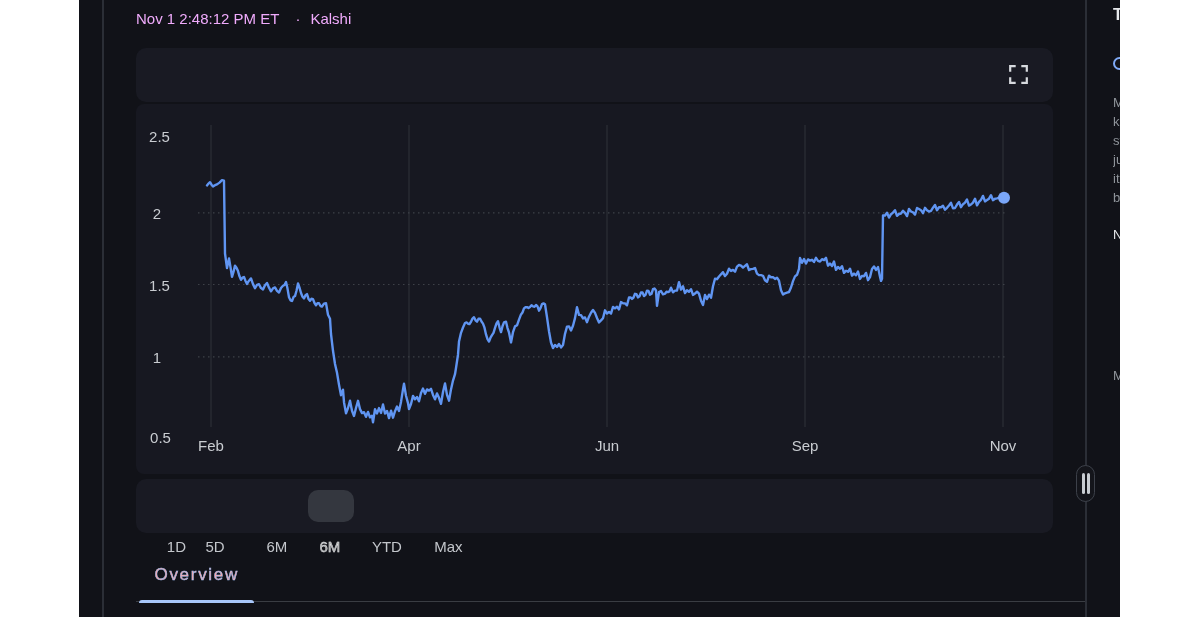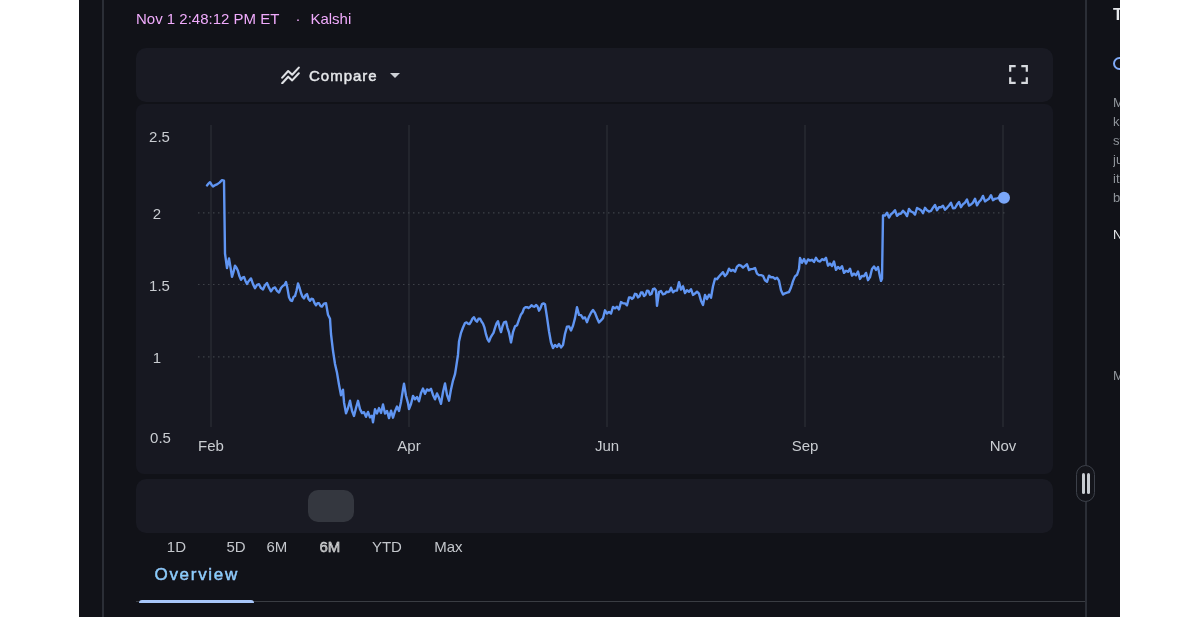--- a/index.html
+++ b/index.html
@@ -11,40 +11,32 @@
 .box { position:absolute; background:#191a23; border-radius:10px; }
 #toolbar { left:57px; top:48px; width:917px; height:54px; }
 #chartbox { left:57px; top:104px; width:917px; height:370px; background:#171821; border-radius:8px; }
 #timebar { left:57px; top:479px; width:917px; height:54px; }
 .tbtxt { color:#e5e7ea; font-size:15px; font-weight:normal; -webkit-text-stroke:0.45px #e5e7ea; letter-spacing:1px; }
 .caret { display:inline-block; width:0; height:0; border-left:5.5px solid transparent;
   border-right:5.5px solid transparent; border-top:5.5px solid #cdd0d5; vertical-align:middle; }
 .titem { position:absolute; top:0; height:54px; display:flex; align-items:center; }
 .rbtn { position:absolute; top:497.5px; transform:translateX(-50%); color:#c3c6cb; font-size:15px;margin-top:40px; }
 #pill6m { position:absolute; left:229px; top:490px; width:46px; height:32px; background:#34373f; border-radius:10px; }
-.ov { position:absolute; left:75.5px; top:564.5px; color:#7dd3fc; font-size:17px; font-weight:normal; -webkit-text-stroke:0.5px #9cc2f9; letter-spacing:1.7px;}
+.ov { position:absolute; left:75.5px; top:564.5px; color:#fca5a5; font-size:17px; font-weight:normal; -webkit-text-stroke:0.5px #9cc2f9; letter-spacing:1.7px;}
 .frag { position:absolute; color:#8f949a; font-size:13px; }
 </style></head>
 <body>
 <div id="stage">
  <div class="dark">
 
   <div class="vline" style="left:23px;"></div>
   <div class="vline" style="left:1006px;"></div>
   <div class="topline">Nov 1 2:48:12 PM ET<span style="margin-left:16px;margin-right:10px;">·</span>Kalshi</div>
 
   <div class="box" id="toolbar">
-    <div class="titem" style="left:145px;">
-      <svg width="19" height="19" viewBox="0 0 19 19" style="margin-right:9px;position:relative;top:-1px;">
-        <path d="M1.2,12.6 L7.2,6 L11.2,9.7 L17.8,2.6" fill="none" stroke="#dfe1e5" stroke-width="2.1" stroke-linecap="round" stroke-linejoin="round"></path>
-        <path d="M1.2,18.3 L7.2,11.7 L11.2,15.4 L17.8,8.3" fill="none" stroke="#dfe1e5" stroke-width="2.1" stroke-linecap="round" stroke-linejoin="round"></path>
-      </svg>
-      <span class="tbtxt">Compare</span>
-      <span class="caret" style="margin-left:12px;"></span>
-    </div>
     <svg width="19" height="19" viewBox="0 0 19 19" style="position:absolute;left:873px;top:17px;">
       <path d="M1.2,6.7 L1.2,1.2 L6.7,1.2 M12.3,1.2 L17.8,1.2 L17.8,6.7 M17.8,12.3 L17.8,17.8 L12.3,17.8 M6.7,17.8 L1.2,17.8 L1.2,12.3" fill="none" stroke="#d7dade" stroke-width="2.2"></path>
     </svg>
   </div>
 
   <div class="box" id="chartbox"></div>
   <div class="box" id="timebar"></div>
   <svg id="chart" style="position:absolute;left:57px;top:104px;" width="917" height="370" viewBox="136 104 917 370">
     <g stroke="#30333a" stroke-width="1">
       <line x1="211" y1="125" x2="211" y2="427"></line>
@@ -69,21 +61,21 @@
       <text x="607" y="450.5">Jun</text>
       <text x="805" y="450.5">Sep</text>
       <text x="1003" y="450.5">Nov</text>
     </g>
     <path d="M207.0,185.4 L208.5,183.6 L210.0,182.2 L211.5,184.7 L213.0,186.4 L215.0,185.2 L217.0,184.4 L219.5,182.6 L222.0,180.1 L224.0,180.7 L225.0,253.5 L227.0,268.1 L229.0,258.5 L230.5,267.1 L232.0,276.8 L233.5,271.9 L235.0,265.6 L236.5,267.7 L238.0,271.1 L239.5,276.3 L241.0,279.8 L242.5,277.7 L244.0,277.0 L245.5,280.9 L247.0,284.0 L249.0,280.7 L251.0,278.4 L253.0,284.1 L255.0,288.2 L257.0,284.9 L259.0,284.2 L261.0,288.1 L263.0,289.4 L265.0,285.3 L267.0,283.0 L269.0,287.7 L271.0,291.3 L273.0,288.3 L275.0,287.4 L277.0,290.8 L279.0,292.5 L281.0,288.0 L283.0,285.8 L284.5,285.0 L286.0,282.1 L287.5,288.6 L289.0,297.2 L290.5,300.3 L292.0,301.0 L293.5,297.1 L295.0,296.1 L296.5,290.7 L298.0,283.4 L299.5,287.7 L301.0,293.0 L302.5,296.8 L304.0,298.4 L305.5,295.3 L307.0,294.1 L308.5,298.9 L310.0,300.8 L311.5,298.8 L313.0,299.1 L314.5,303.0 L316.0,305.2 L317.5,303.1 L319.0,303.2 L320.5,306.0 L322.0,306.5 L324.0,303.6 L326.0,303.1 L328.0,314.8 L330.0,318.7 L331.0,334.0 L333.0,350.8 L335.0,364.0 L337.0,372.8 L339.0,384.7 L341.0,395.2 L343.0,389.7 L344.0,402.2 L346.0,413.4 L348.0,408.0 L350.0,400.7 L352.0,410.8 L354.0,416.0 L356.0,408.0 L358.0,400.8 L360.0,409.1 L362.0,413.1 L364.0,412.2 L366.0,416.8 L368.0,411.9 L370.0,417.4 L372.0,415.7 L373.0,422.2 L375.0,409.2 L377.0,413.4 L379.0,408.1 L381.0,412.9 L383.0,404.4 L385.0,413.6 L387.0,410.9 L389.0,418.1 L391.0,410.7 L393.0,417.7 L395.0,411.2 L397.0,406.6 L399.0,410.9 L401.0,401.9 L403.0,389.4 L404.0,383.8 L406.0,395.7 L408.0,403.1 L409.0,409.0 L411.0,404.0 L413.0,395.9 L415.0,399.3 L417.0,397.0 L419.0,401.3 L421.0,392.9 L423.0,388.6 L425.0,393.8 L427.0,389.4 L429.0,390.6 L431.0,388.8 L433.0,394.9 L435.0,399.3 L437.0,393.4 L439.0,397.8 L441.0,403.8 L443.0,392.0 L445.0,383.5 L447.0,394.9 L449.0,400.7 L451.0,389.4 L453.0,380.6 L455.0,374.2 L456.0,368.0 L458.0,354.7 L459.0,341.6 L461.0,332.8 L463.0,327.5 L465.0,323.0 L466.5,322.4 L468.0,323.7 L469.5,324.0 L471.0,321.8 L472.5,318.6 L474.0,317.2 L475.5,320.3 L477.0,321.7 L478.5,318.8 L480.0,318.6 L481.5,321.5 L483.0,323.6 L484.5,327.7 L486.0,334.4 L487.5,339.2 L489.0,341.6 L490.5,337.7 L492.0,335.2 L493.5,332.9 L495.0,327.8 L496.5,323.5 L498.0,321.3 L499.5,327.3 L501.0,332.1 L502.5,326.2 L504.0,322.4 L506.0,321.7 L507.5,328.1 L509.0,332.5 L511.0,342.4 L513.0,332.2 L515.0,326.4 L517.0,325.3 L519.0,319.6 L521.0,314.4 L522.5,312.5 L524.0,308.4 L525.5,307.2 L527.0,307.1 L528.5,308.0 L530.0,307.0 L531.5,305.2 L533.0,306.4 L534.5,306.7 L536.0,305.0 L537.5,306.4 L539.0,310.7 L540.5,308.1 L542.0,304.1 L543.5,303.4 L545.0,304.3 L547.0,317.3 L549.0,331.2 L551.0,342.5 L553.0,348.0 L555.0,344.9 L557.0,347.0 L559.0,344.0 L561.0,347.4 L563.0,345.0 L565.0,333.8 L567.0,326.7 L569.0,326.4 L571.0,330.5 L573.0,325.8 L575.0,318.1 L577.0,307.3 L579.0,314.9 L581.0,315.1 L583.0,318.4 L585.0,317.4 L587.0,322.2 L589.0,316.7 L591.0,312.8 L593.0,310.0 L595.0,312.9 L597.0,318.0 L599.0,322.4 L601.0,320.4 L603.0,318.2 L605.0,310.3 L607.0,313.5 L609.0,311.9 L611.0,313.6 L613.0,306.9 L615.0,308.4 L617.0,306.8 L619.0,309.4 L621.0,302.1 L623.0,303.2 L625.0,303.4 L627.0,305.3 L629.0,297.5 L630.5,297.4 L632.0,298.9 L633.5,297.5 L635.0,293.8 L636.5,294.2 L638.0,297.4 L639.5,296.2 L641.0,292.5 L642.5,292.4 L644.0,296.1 L645.5,294.8 L647.0,290.6 L648.5,290.9 L650.0,294.7 L651.5,293.8 L653.0,289.2 L654.5,288.5 L656.0,290.5 L657.0,305.8 L659.0,292.1 L661.0,291.0 L663.0,294.3 L665.0,293.7 L666.5,291.7 L668.0,292.1 L669.5,291.4 L671.0,287.7 L673.0,292.3 L675.0,290.6 L677.0,290.5 L679.0,282.1 L681.0,289.6 L683.0,286.3 L685.0,293.1 L687.0,290.2 L689.0,291.8 L691.0,289.2 L693.0,294.9 L695.0,293.6 L697.0,291.7 L699.0,293.6 L701.0,300.7 L703.0,304.9 L705.0,295.0 L707.0,299.1 L709.0,294.7 L711.0,297.7 L713.0,286.3 L715.0,278.7 L717.0,279.2 L719.0,276.5 L721.0,274.3 L723.0,272.2 L725.0,276.1 L727.0,273.7 L729.0,268.7 L731.0,270.9 L733.0,269.9 L735.0,271.7 L737.0,266.6 L739.0,265.0 L741.0,265.6 L743.0,267.6 L745.0,265.9 L747.0,264.3 L749.0,270.0 L751.0,269.1 L753.0,268.9 L755.0,268.0 L757.0,273.6 L759.0,275.1 L761.0,275.1 L763.0,275.8 L765.0,280.3 L767.0,281.8 L769.0,275.7 L771.0,277.3 L773.0,277.2 L775.0,278.9 L777.0,277.7 L779.0,280.7 L781.0,290.2 L783.0,294.6 L785.0,293.3 L787.0,292.6 L789.0,292.0 L791.0,287.5 L793.0,281.1 L795.0,276.4 L797.0,274.8 L799.0,268.9 L800.0,258.0 L802.0,262.8 L804.0,259.1 L806.0,263.6 L808.0,259.4 L810.0,260.6 L812.0,259.8 L814.0,262.0 L816.0,257.8 L818.0,260.8 L820.0,261.6 L822.0,259.2 L824.0,260.1 L826.0,257.8 L828.0,265.6 L830.0,263.5 L832.0,266.1 L834.0,261.6 L836.0,269.9 L838.0,267.0 L840.0,268.8 L842.0,266.2 L844.0,272.8 L846.0,270.8 L848.0,271.8 L850.0,268.7 L852.0,275.6 L854.0,273.6 L856.0,275.2 L858.0,271.5 L860.0,278.9 L862.0,275.9 L864.0,276.2 L866.0,272.9 L868.0,280.2 L870.0,277.1 L872.0,269.0 L874.0,266.4 L876.0,269.9 L878.0,267.1 L880.0,276.7 L881.0,280.9 L882.0,278.8 L883.0,215.4 L885.0,215.5 L887.0,212.7 L889.0,217.6 L891.0,214.2 L893.0,212.6 L895.0,210.2 L897.0,215.8 L899.0,214.0 L901.0,213.5 L903.0,210.8 L905.0,212.8 L907.0,216.1 L909.0,208.9 L911.0,211.5 L913.0,212.3 L915.0,214.6 L917.0,208.0 L919.0,209.0 L921.0,210.2 L923.0,213.2 L925.0,207.8 L927.0,210.2 L929.0,211.6 L931.0,210.8 L933.0,207.7 L935.0,205.0 L937.0,210.2 L939.0,207.3 L941.0,207.2 L943.0,205.7 L945.0,209.7 L947.0,207.8 L949.0,205.5 L951.0,202.8 L953.0,208.3 L955.0,208.0 L957.0,204.6 L959.0,202.0 L961.0,207.2 L963.0,204.2 L965.0,202.6 L967.0,199.5 L969.0,205.6 L971.0,204.5 L973.0,202.6 L975.0,198.7 L977.0,205.3 L979.0,201.8 L981.0,199.8 L983.0,195.9 L985.0,201.4 L987.0,200.1 L989.0,198.7 L991.0,195.2 L993.0,200.2 L995.0,198.8 L997.0,198.4 L999.0,197.7 L1001.5,197.7" fill="none" stroke="#6095f2" stroke-width="2.4" stroke-linejoin="round" stroke-linecap="round"></path>
     <circle cx="1004" cy="197.8" r="6" fill="#7aa6f8"></circle>
   </svg>
 
   <div id="pill6m"></div>
   <span class="rbtn" style="left:97.4px;">1D</span>
-  <span class="rbtn" style="left:157px;">5D</span>
+  <span class="rbtn" style="left:136px;">5D</span>
   <span class="rbtn" style="left:197.8px;">6M</span>
   <span class="rbtn" style="left:250.8px;color:#a3a3a3;-webkit-text-stroke:0.45px #e8eaed;">6M</span>
   <span class="rbtn" style="left:307.9px;">YTD</span>
   <span class="rbtn" style="left:369.4px;">Max</span>
 
   <div style="position:absolute;left:57px;top:601px;width:949px;height:1px;background:#3a3d43;"></div>
   <div style="position:absolute;left:59.6px;top:599.5px;width:115px;height:3.4px;background:#a8c7fa;border-radius:3px 3px 0 0;"></div>
   <div class="ov">Overview</div>
 
   <div style="position:absolute;left:1034px;top:0;width:7px;height:617px;overflow:hidden;">

